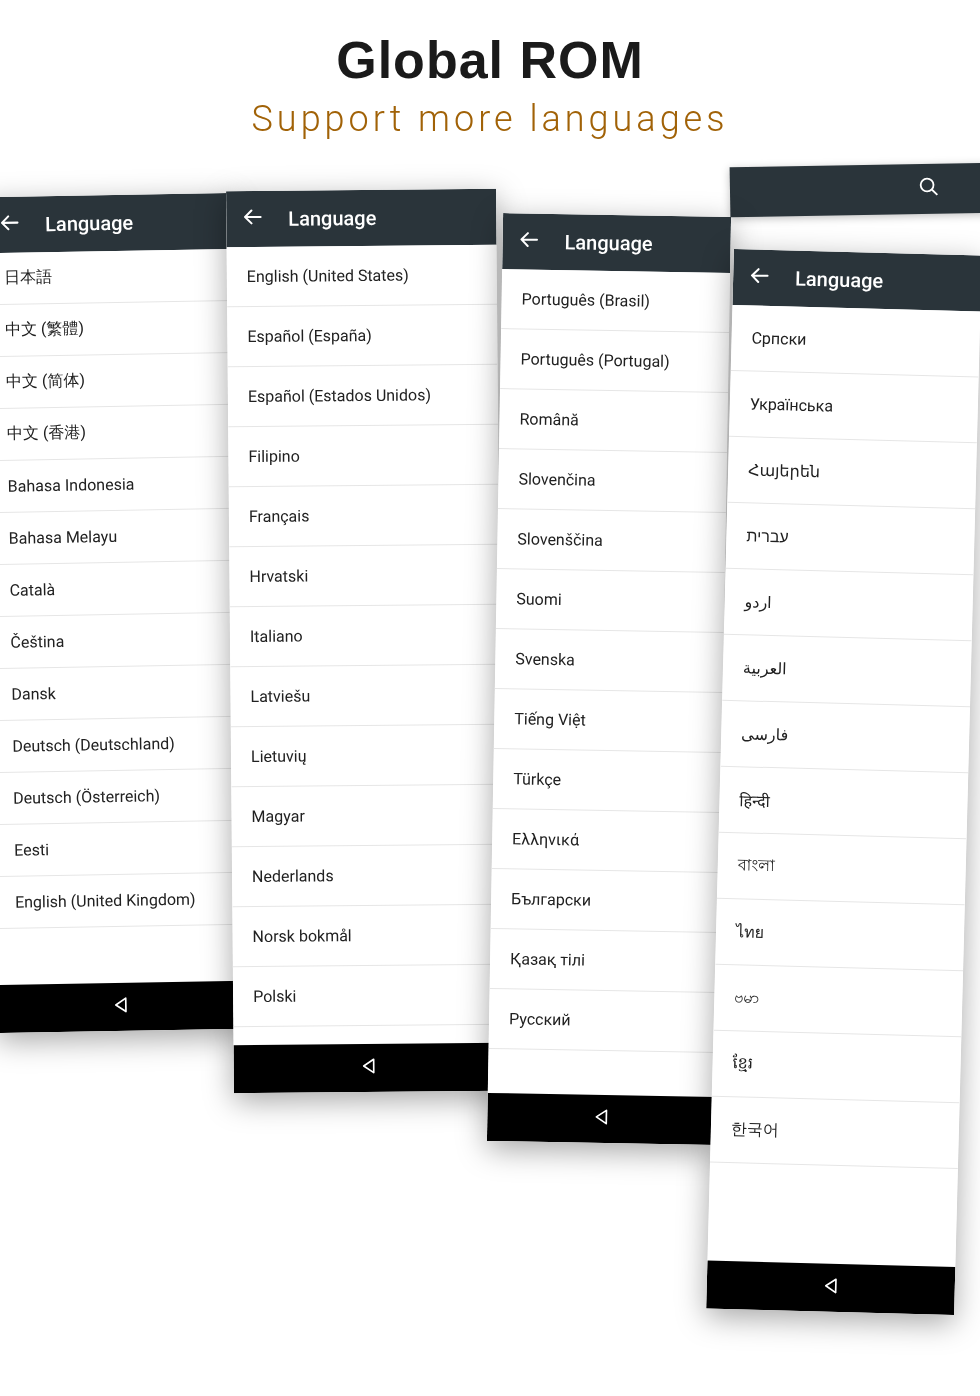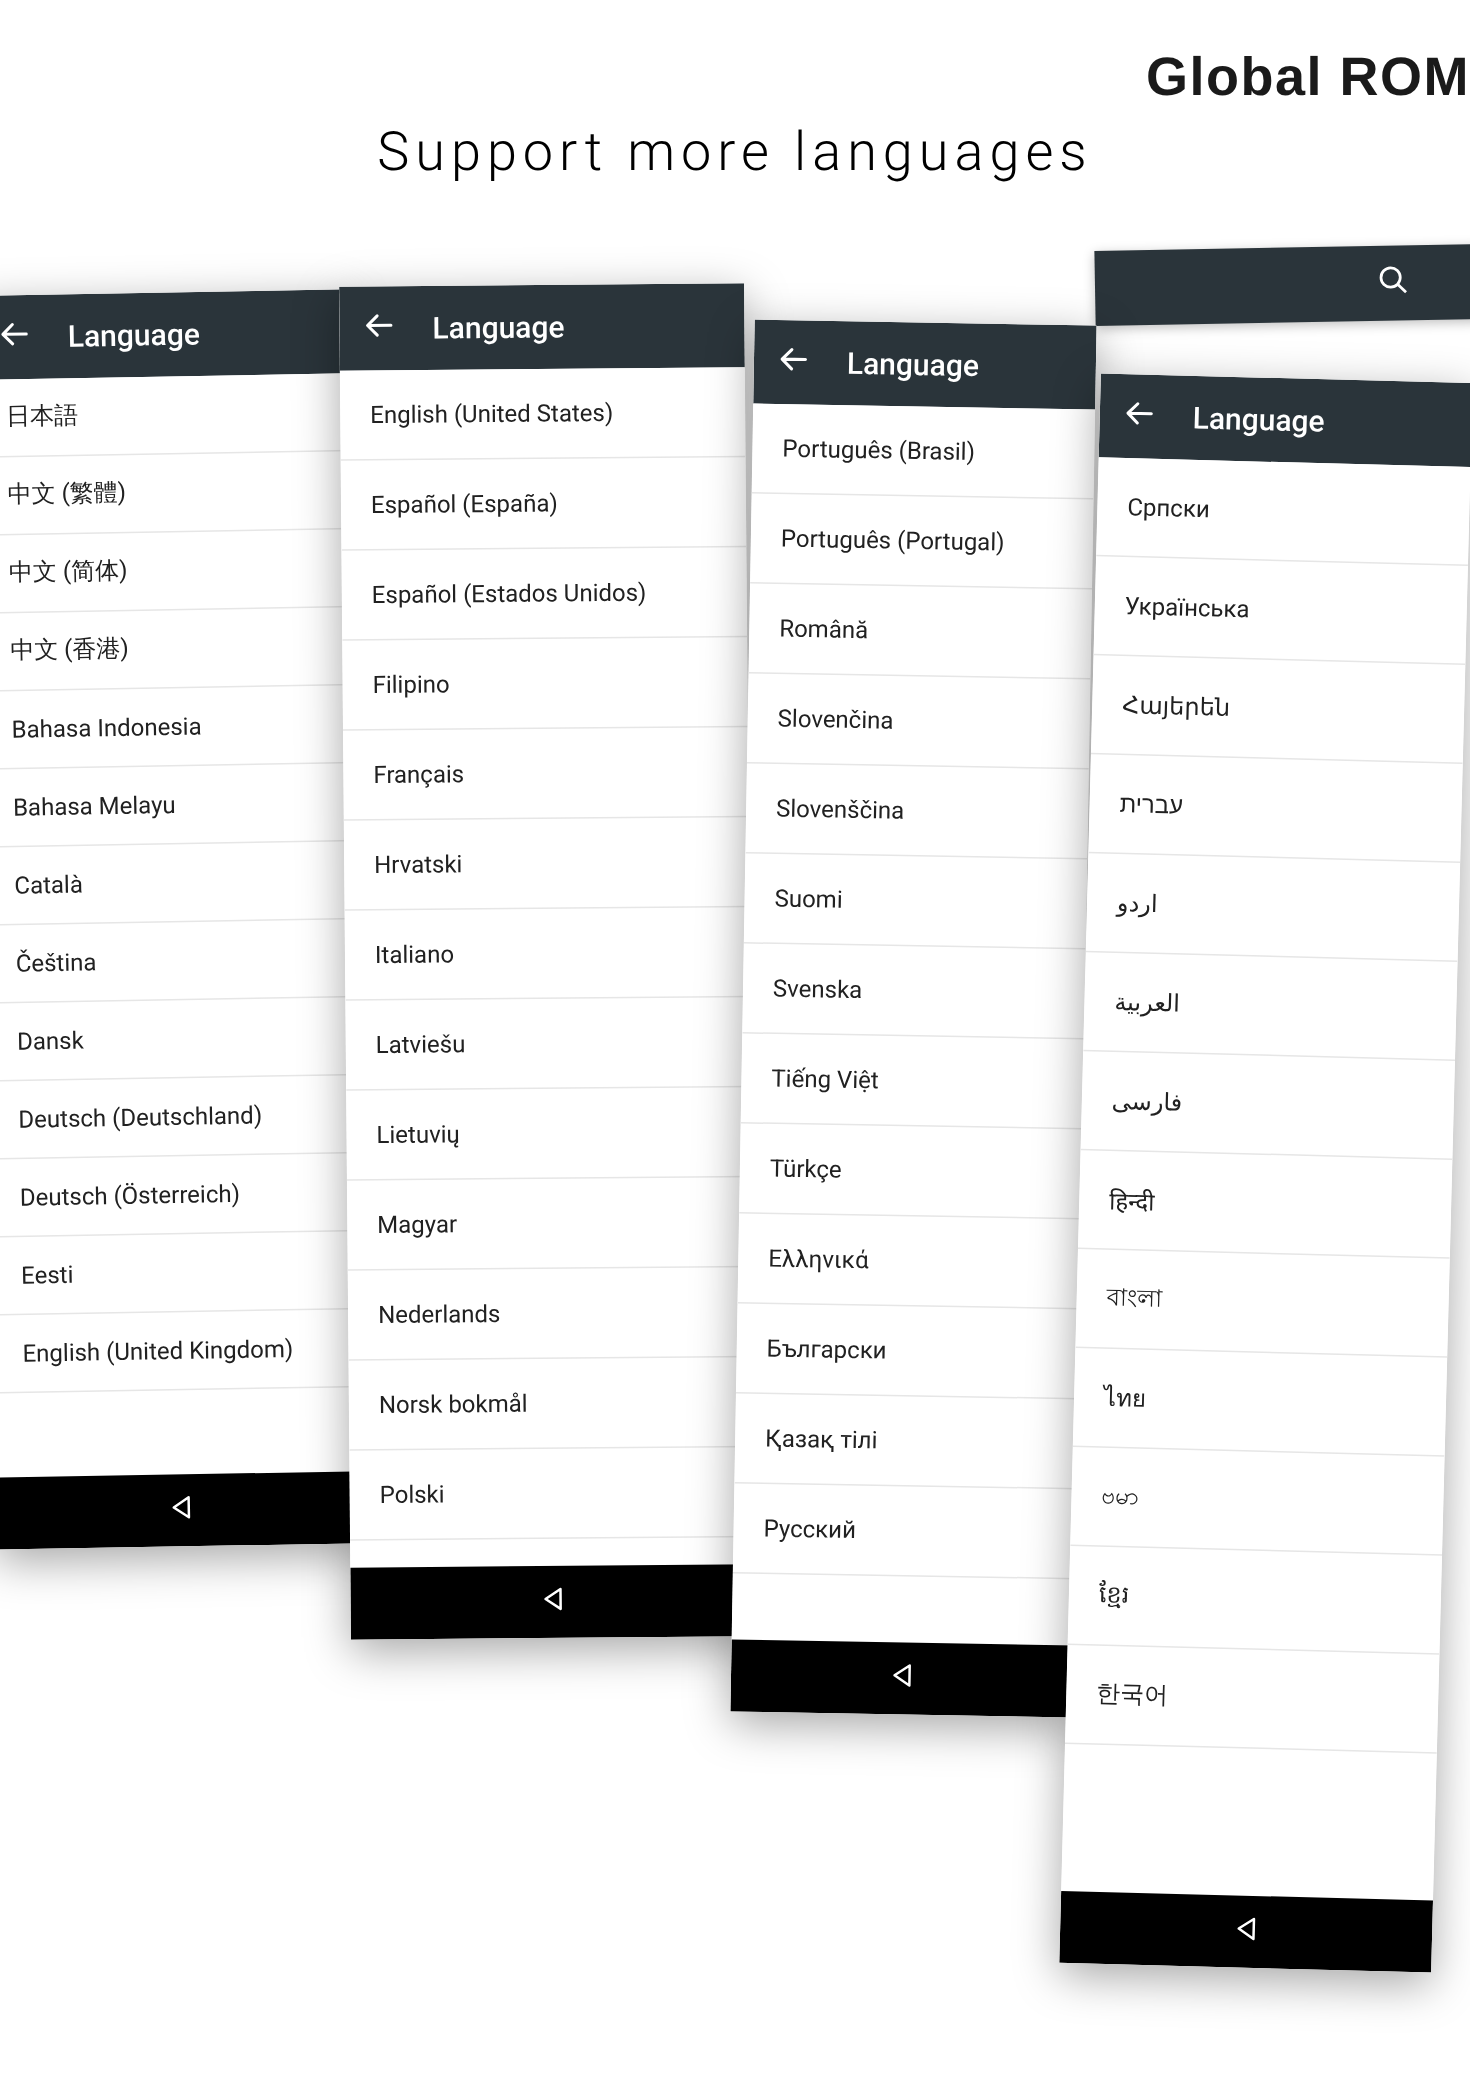--- a/index.html
+++ b/index.html
@@ -1,21 +1,21 @@
 <!DOCTYPE html>
 <html><head>
 <meta charset="utf-8">
 <style>
   * { box-sizing: border-box; margin: 0; padding: 0; }
   html, body { width: 980px; height: 1396px; background: #ffffff; font-family: -apple-system, BlinkMacSystemFont, "Segoe UI", Roboto, Arial, sans-serif; overflow: hidden; position: relative; }
   .stage { position: relative; width: 980px; height: 1396px; }
 
   .title-block { text-align: center; padding-top: 30px; }
-  .title-main { font-size: 36px; font-weight: 800; letter-spacing: 1px; color: #1a1a1a; text-transform: none; font-family: Impact, "Arial Black", sans-serif; text-align: right; }
-  .title-sub { font-size: 36px; color: #000000; margin-top: 8px; letter-spacing: 4px; font-weight: 300; }
+  .title-main { font-size: 52px; font-weight: 800; letter-spacing: 1px; color: #1a1a1a; text-transform: none; font-family: Impact, "Arial Black", sans-serif; }
+  .title-sub { font-size: 36px; color: #a16207; margin-top: 8px; letter-spacing: 4px; font-weight: 300; }
 
   .search-bar { position: absolute; top: 165px; right: -10px; width: 260px; height: 50px; background: #2a343a; transform: rotate(-1deg); display: flex; align-items: center; justify-content: flex-end; padding-right: 50px; z-index: 1; box-shadow: 0 2px 8px rgba(0,0,0,0.25); }
   .search-icon { width: 22px; height: 22px; }
   .search-icon circle { stroke: #fff; stroke-width: 2; fill: none; }
   .search-icon line { stroke: #fff; stroke-width: 2; }
 
   .phone { position: absolute; background: #fff; box-shadow: 0 8px 30px rgba(0,0,0,0.35); display: flex; flex-direction: column; overflow: hidden; }
   .phone-header { background: #2a343a; color: #fff; display: flex; align-items: center; padding: 0 16px; height: 56px; gap: 24px; flex-shrink: 0; }
   .phone-header .back-icon { width: 22px; height: 22px; flex-shrink: 0; }
   .phone-header .back-icon path { stroke: #fff; stroke-width: 2.2; fill: none; stroke-linecap: round; stroke-linejoin: round; }

